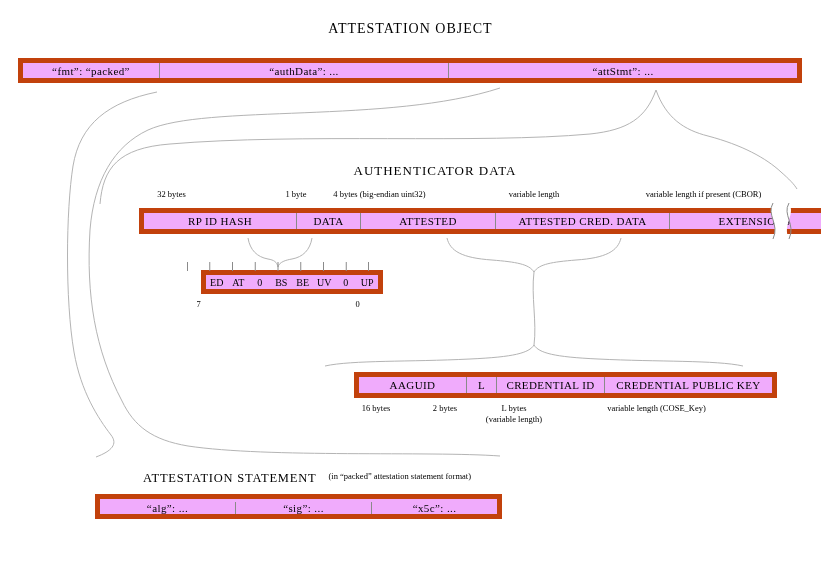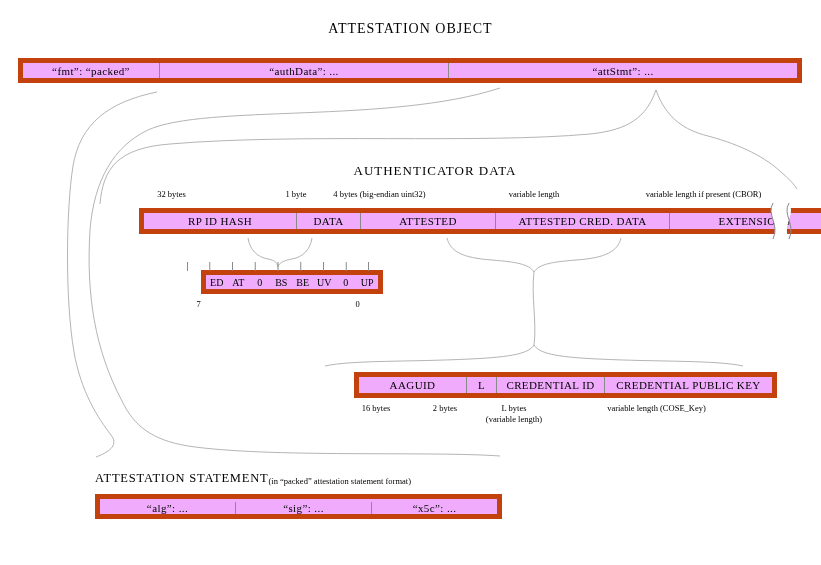--- a/index.html
+++ b/index.html
@@ -59,22 +59,24 @@
     white-space: pre-line;
   }
   .bitnum {
     position: absolute;
     text-align: center;
     font-size: 8.5px;
   }
   .heading {
     position: absolute;
     display: flex;
-    align-items: flex-end;
+    align-items: flex-start;
+    gap: 12px;
     white-space: nowrap;
+    margin-left: 48px;
   }
   .heading-main { font-size: 12.5px; letter-spacing: 0.8px; }
   .heading-sub { font-size: 8.5px; }
 </style>
 </head>
 <body>
 
 <div class="canvas">
 
   <svg class="layer" viewBox="0 0 821 565">

